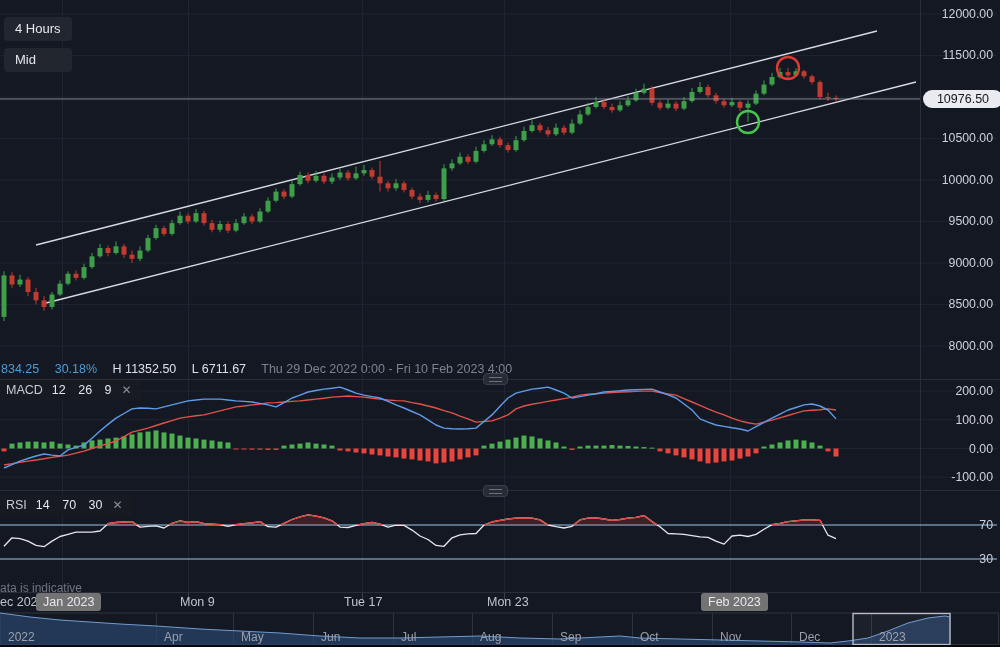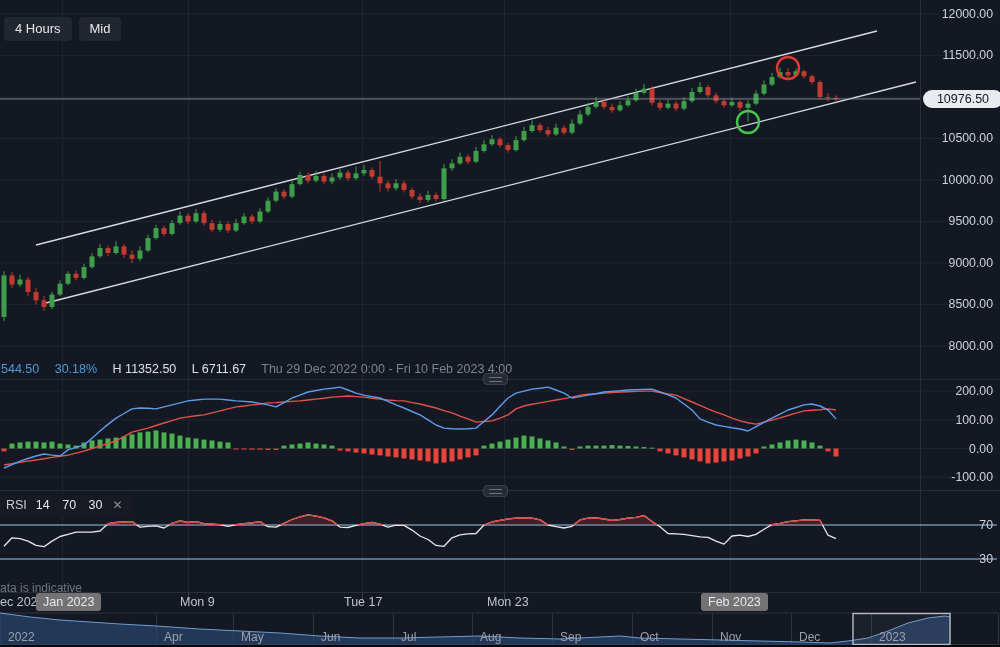--- a/index.html
+++ b/index.html
@@ -1,21 +1,21 @@
 <!DOCTYPE html>
 <html><head>
 <meta charset="utf-8">
 <style>
   html,body{margin:0;padding:0;background:#0c0f16;}
   #app{position:relative;width:1000px;height:647px;background:#141822;overflow:hidden;
        font-family:"Liberation Sans", sans-serif;color:#d1d4dc;}
   svg{position:absolute;left:0;display:block;}
   #chart-svg{top:0;}
   #nav-svg{top:612px;}
-  .toolbar{position:absolute;top:17px;left:4px;display:flex;gap:7px;z-index:5;}
+  .toolbar{position:absolute;top:17px;left:4px;display:flex;gap:7px;z-index:5;flex-direction:column;}
   .tv-badge{background:#22262e;color:#e6e8ee;font-size:13px;padding:5px 11px;border-radius:4px;line-height:14px;}
   .status-row{position:absolute;top:362px;left:1px;height:15px;font-size:12.5px;white-space:nowrap;z-index:5;}
   .status-row span{margin-right:12px;}
   .st-blue{color:#4f9bd6;}
   .st-white{color:#dde0e8;}
   .st-gray{color:#7d8290;}
   .pane-label{position:absolute;left:0;background:rgba(24,27,34,0.92);padding:3px 9px 4px 6px;
               font-size:12.5px;color:#c6cad4;border-radius:2px;white-space:nowrap;z-index:5;}
   #macd-label{top:380px;}
   #rsi-label{top:495px;}
@@ -446,27 +446,30 @@
       <rect x="853" y="1.5" width="97" height="31" fill="#c8ccd6" fill-opacity="0.05" stroke="#b8bbc4" stroke-width="1.4"></rect>
       <rect x="0" y="33" width="1000" height="2" fill="#06080c"></rect>
     </svg>
 
   <div class="toolbar">
     <div class="tv-badge">4 Hours</div>
     <div class="tv-badge">Mid</div>
   </div>
 
   <div class="status-row">
-    <span class="st-blue">544.50</span>
+    <span class="st-blue">834.25</span>
     <span class="st-blue">30.18%</span>
     <span class="st-white">H 11352.50</span>
     <span class="st-white">L 6711.67</span>
     <span class="st-gray">Thu 29 Dec 2022 0:00 - Fri 10 Feb 2023 4:00</span>
   </div>
 
+  <div id="macd-label" class="pane-label">
+    <span>MACD</span><span class="params">12 26 9</span><span class="close-x">✕</span>
+  </div>
 
   <div id="rsi-label" class="pane-label">
     <span>RSI</span><span class="params">14 70 30</span><span class="close-x">✕</span>
   </div>
 
   <div class="price-badge">10976.50</div>
 
   <div class="disclaimer">ata is indicative</div>
 
   <div id="time-axis">

